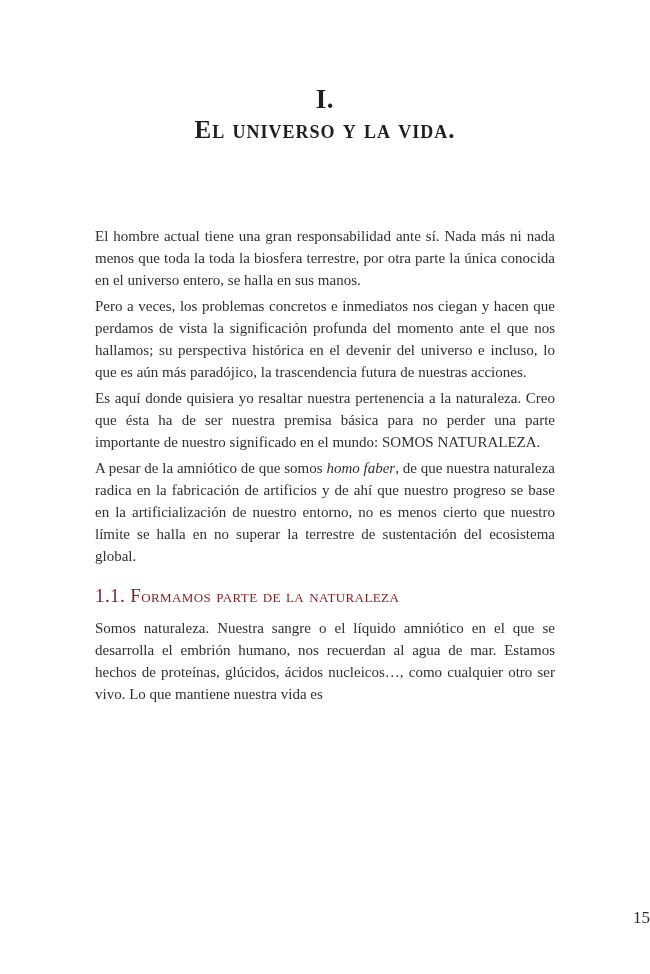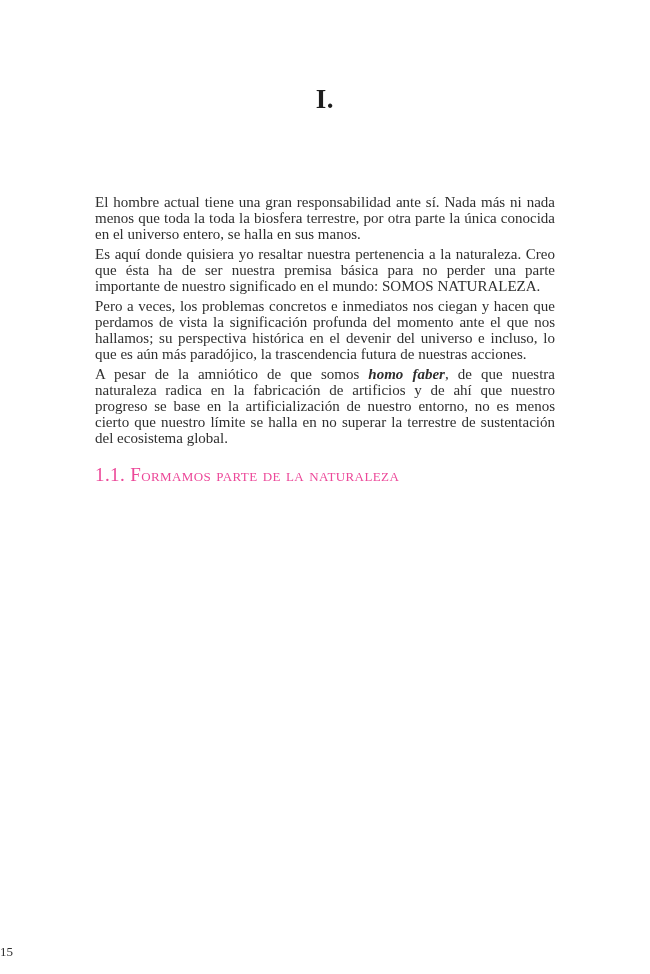--- a/index.html
+++ b/index.html
@@ -32,69 +32,70 @@
     line-height: 31px;
     font-variant: small-caps;
     letter-spacing: 1px;
   }
   .text-block {
     width: 460px;
     margin: 80px auto 0 auto;
   }
   .para {
     font-size: 15px;
-    line-height: 16px;
+    line-height: 22px;
     text-align: justify;
     margin: 0 0 4px 0;
     color: #2f2f2f;
   }
   .para em {
     font-style: italic;
-    font-weight: bold;
   }
   .section-heading {
     font-size: 19px;
     line-height: 24px;
     font-weight: normal;
     font-variant: small-caps;
     letter-spacing: 0.4px;
-    color: #ec4899;
+    color: #7f1d1d;
     margin: 17px 0 9px 0;
     text-align: left;
   }
   .page-number {
     position: absolute;
-    top: 944px;
+    top: 908px;
     left: 0;
     width: 100%;
-    text-align: left;
-    font-size: 13px;
+    text-align: right;
+    font-size: 17px;
     color: #2f2f2f;
   }
 </style>
 </head>
 <body>
 
 <div class="book-page">
 
   <div class="chapter-head">
     <div class="chapter-numeral">I.</div>
+    <div class="chapter-title-line">El universo y la vida.</div>
   </div>
 
   <div class="text-block">
 
     <p class="para">El hombre actual tiene una gran responsabilidad ante sí. Nada más ni nada menos que toda la toda la biosfera terrestre, por otra parte la única conocida en el universo entero, se halla en sus manos.</p>
 
+    <p class="para">Pero a veces, los problemas concretos e inmediatos nos ciegan y hacen que perdamos de vista la significación profunda del momento ante el que nos hallamos; su perspectiva histórica en el devenir del universo e incluso, lo que es aún más paradójico, la trascendencia futura de nuestras acciones.</p>
+
     <p class="para">Es aquí donde quisiera yo resaltar nuestra pertenencia a la naturaleza. Creo que ésta ha de ser nuestra premisa básica para no perder una parte importante de nuestro significado en el mundo: SOMOS NATURALEZA.</p>
-
-    <p class="para">Pero a veces, los problemas concretos e inmediatos nos ciegan y hacen que perdamos de vista la significación profunda del momento ante el que nos hallamos; su perspectiva histórica en el devenir del universo e incluso, lo que es aún más paradójico, la trascendencia futura de nuestras acciones.</p>
 
     <p class="para"><span>A pesar de la amniótico de que somos </span><em>homo faber</em><span>, de que nuestra naturaleza radica en la fabricación de artificios y de ahí que nuestro progreso se base en la artificialización de nuestro entorno, no es menos cierto que nuestro límite se halla en no superar la terrestre de sustentación del ecosistema global.</span></p>
 
 
     <h2 class="section-heading">1.1. Formamos parte de la naturaleza</h2>
 
+    <p class="para">Somos naturaleza. Nuestra sangre o el líquido amniótico en el que se desarrolla el embrión humano, nos recuerdan al agua de mar. Estamos hechos de proteínas, glúcidos, ácidos nucleicos…, como cualquier otro ser vivo. Lo que mantiene nuestra vida es</p>
 
   </div>
 
   <div class="page-number">15</div>
 
 </div>
 
 </body></html>

